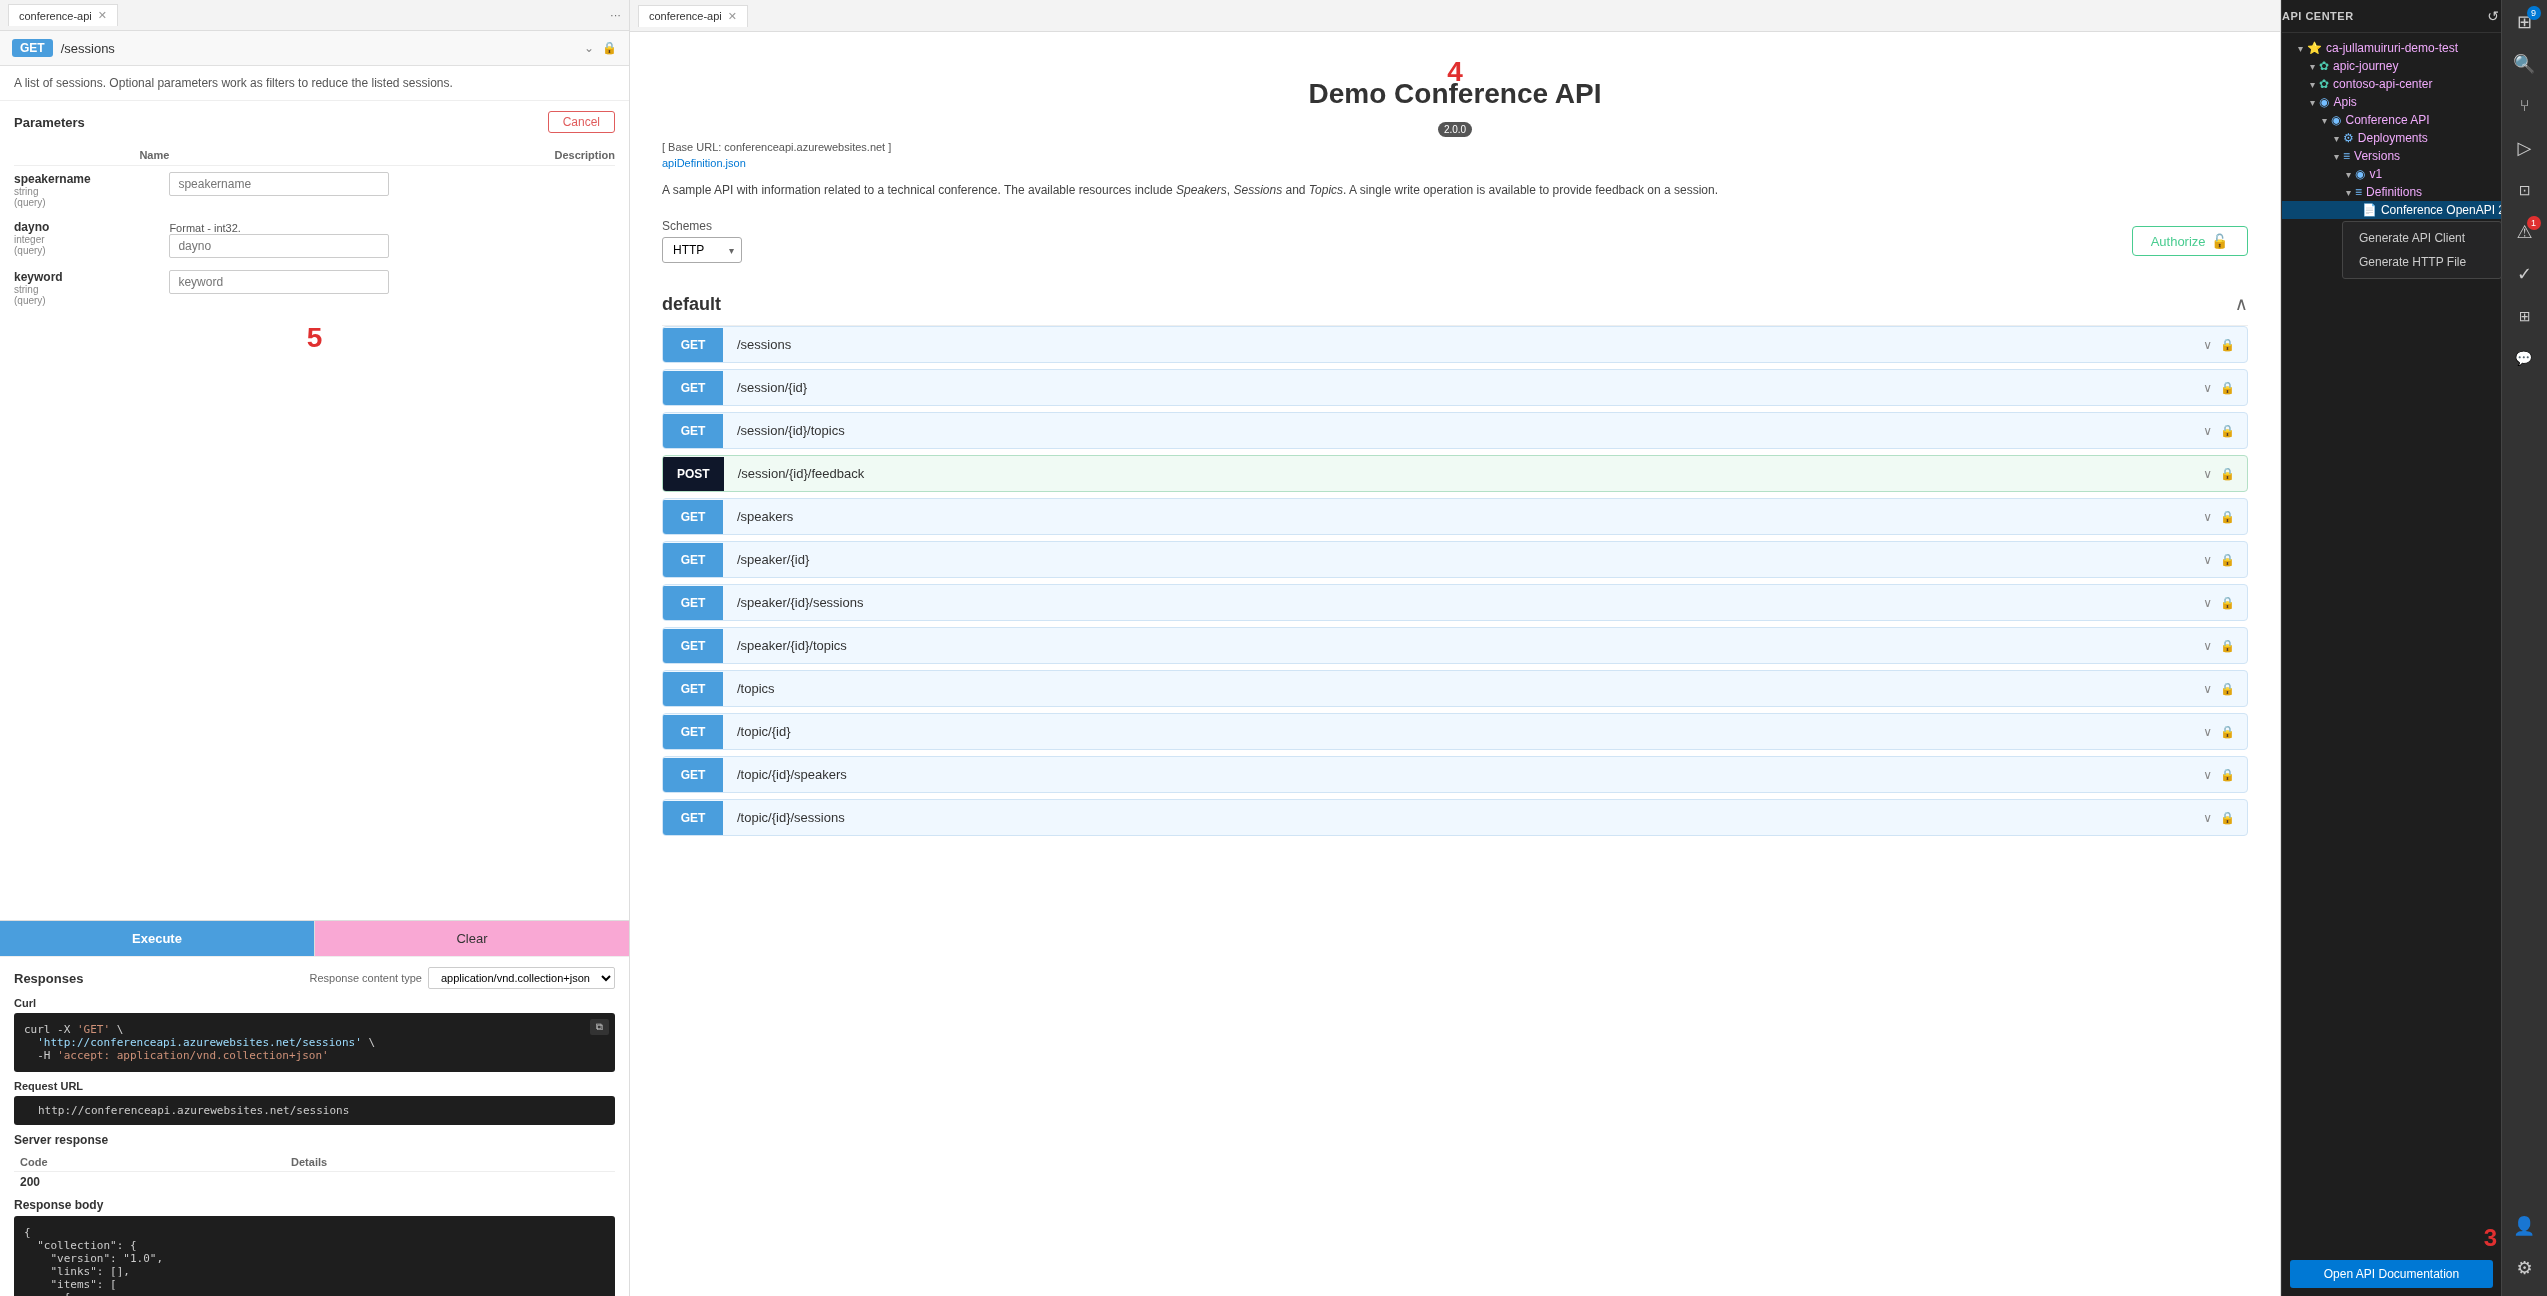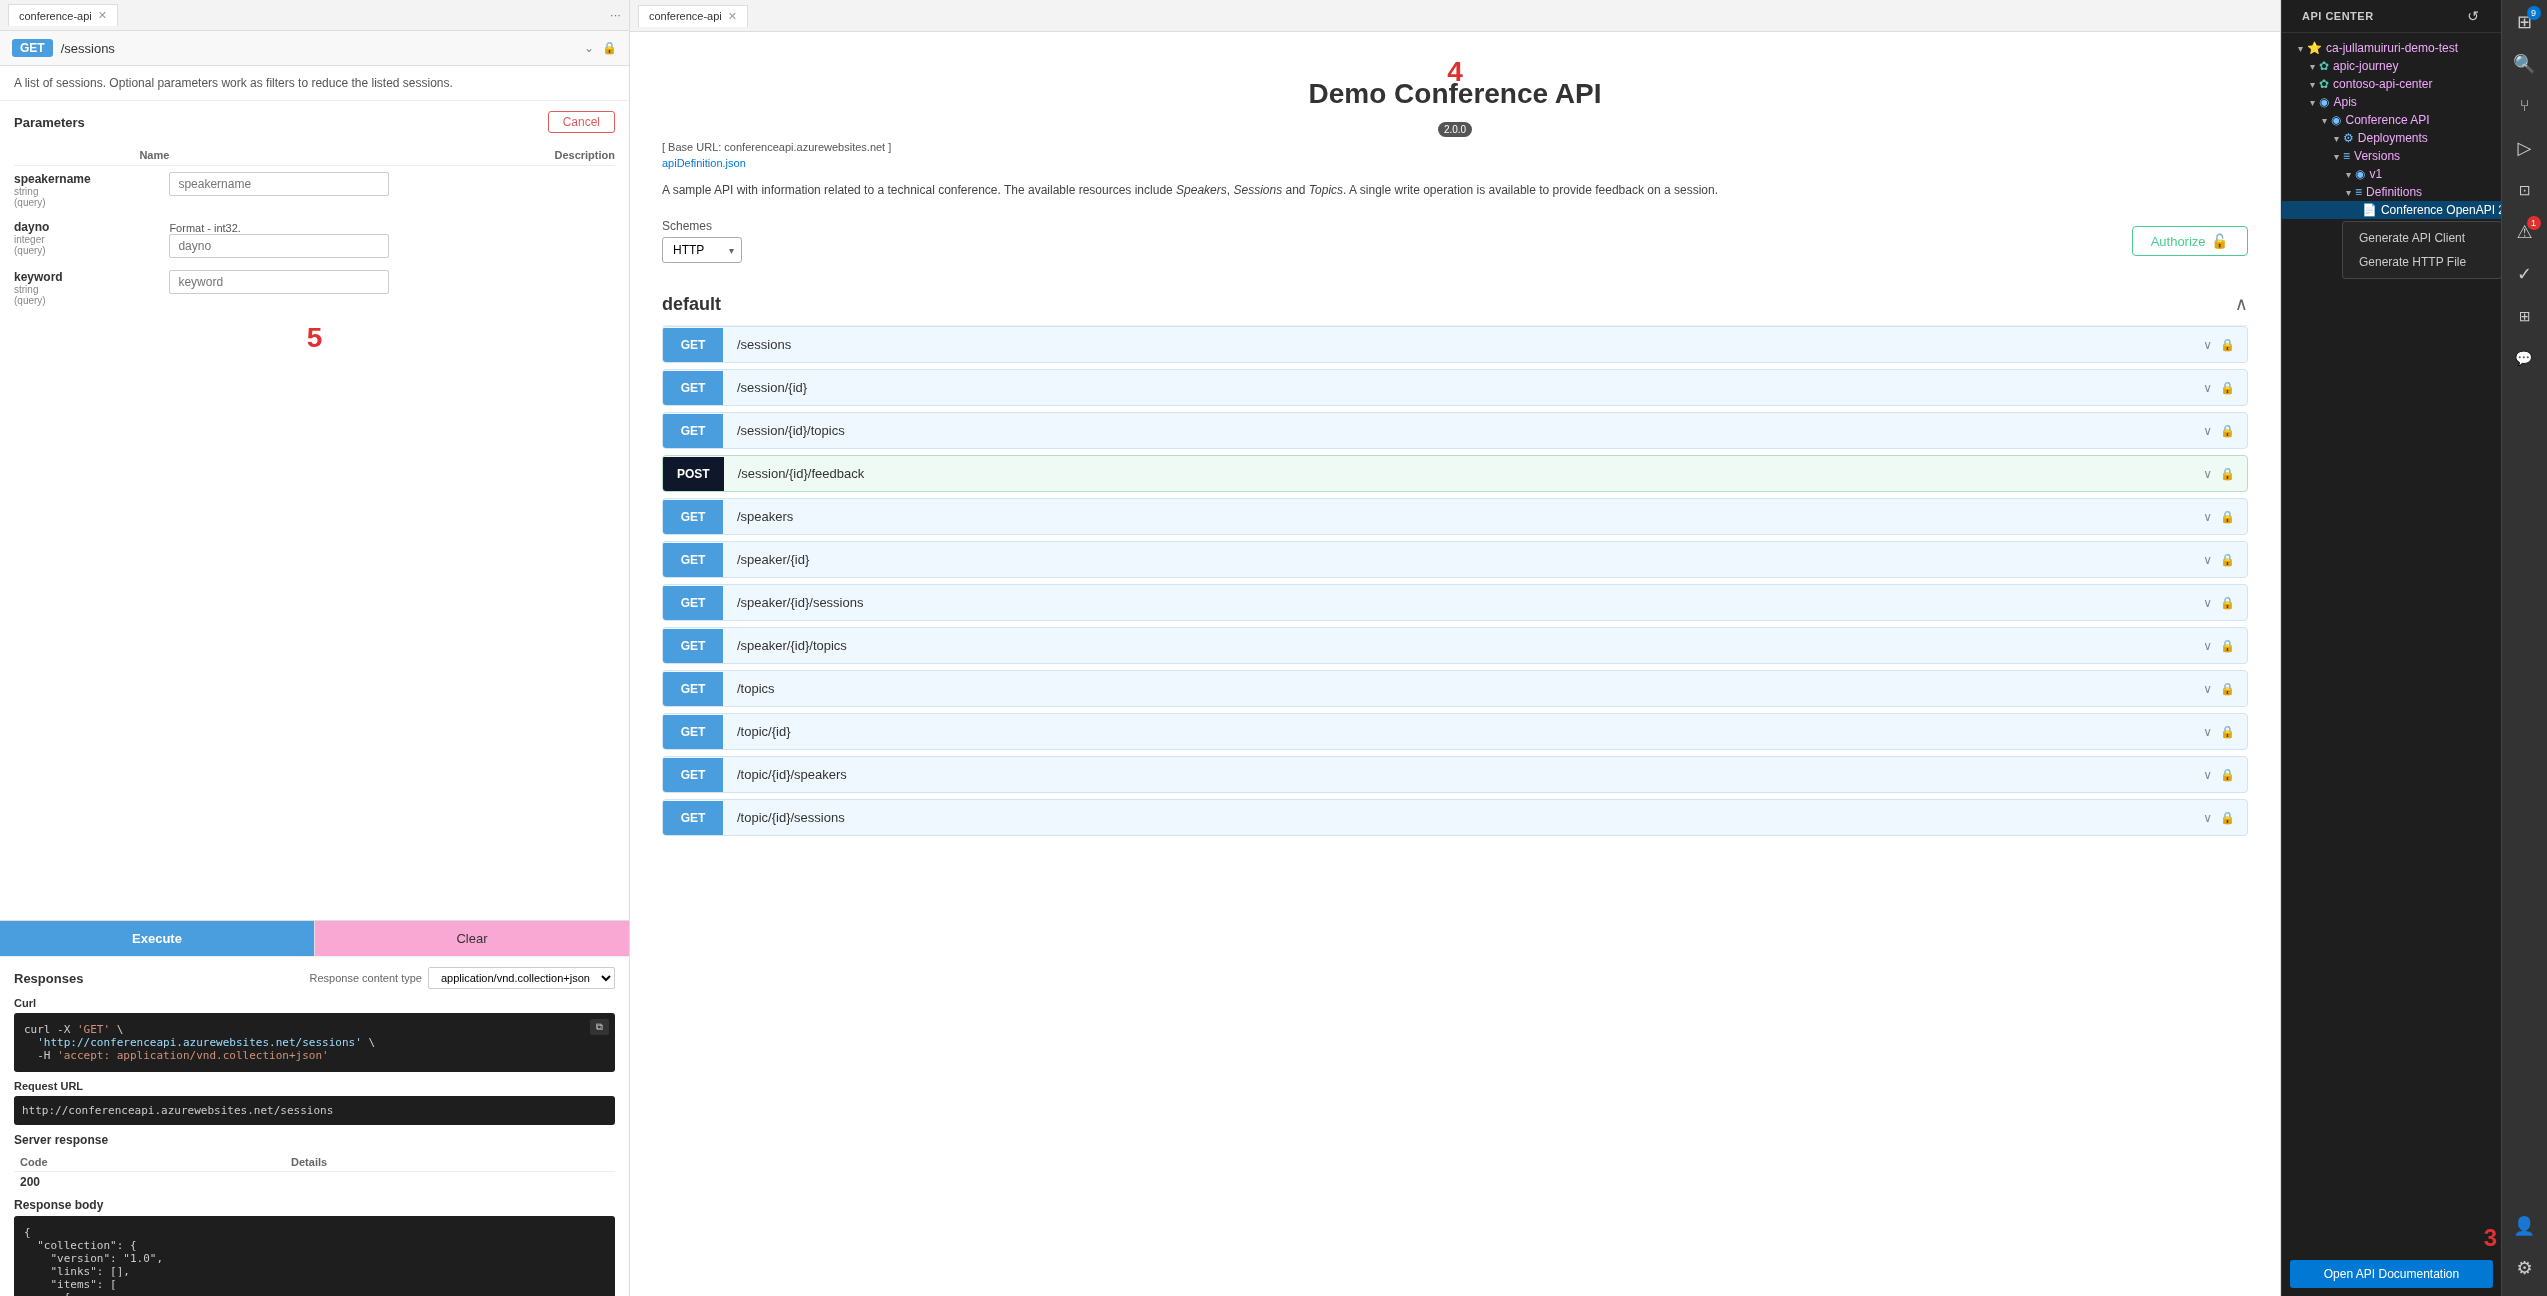--- a/index.html
+++ b/index.html
@@ -38,21 +38,21 @@
 
     .responses-section { padding: 10px 14px; background: #fff; border-top: 1px solid #eee; overflow-y: auto; max-height: 340px; }
     .responses-header { display: flex; align-items: center; justify-content: space-between; margin-bottom: 8px; }
     .responses-header h3 { font-size: 13px; font-weight: 600; color: #333; }
     .content-type-select { border: 1px solid #ccc; padding: 3px 8px; font-size: 11px; border-radius: 2px; background: #fff; }
 
     .curl-block { background: #1e1e1e; color: #ccc; padding: 10px; border-radius: 3px; font-size: 11px; font-family: monospace; margin-bottom: 8px; position: relative; }
     .curl-block .copy-btn { position: absolute; top: 6px; right: 6px; background: #333; border: none; color: #ccc; padding: 2px 6px; border-radius: 2px; cursor: pointer; font-size: 10px; }
     .curl-link { color: #9cdcfe; }
 
-    .request-url-block { background: #1e1e1e; color: #ccc; padding: 8px 8px; border-radius: 3px; font-size: 11px; font-family: monospace; margin-bottom: 8px; }
+    .request-url-block { background: #1e1e1e; color: #ccc; padding: 8px 24px; border-radius: 3px; font-size: 11px; font-family: monospace; margin-bottom: 8px; }
 
     .server-response-label { font-size: 12px; font-weight: 600; color: #333; margin-bottom: 6px; }
     .response-table { width: 100%; border-collapse: collapse; margin-bottom: 6px; }
     .response-table th { text-align: left; font-size: 11px; color: #666; font-weight: 600; padding: 3px 6px; border-bottom: 1px solid #eee; }
     .response-table td { padding: 3px 6px; font-size: 12px; }
     .response-code { font-weight: bold; color: #333; }
 
     .response-body-label { font-size: 12px; font-weight: 600; color: #333; margin-bottom: 4px; }
     .response-body { background: #1e1e1e; color: #ccc; padding: 10px; border-radius: 3px; font-size: 11px; font-family: monospace; max-height: 120px; overflow-y: auto; }
 
@@ -87,21 +87,21 @@
     .method-get { background: #4a9edd; }
     .method-post { background: #0f172a; }
     .endpoint-path { flex: 1; padding: 10px 14px; font-size: 13px; color: #333; }
     .endpoint-icons { display: flex; align-items: center; gap: 8px; padding: 0 12px; color: #888; }
 
     
     .annotation { font-size: 28px; font-weight: bold; color: #e03030; pointer-events: none; user-select: none; }
 
     
     .right-panel { width: 220px; background: #1e1e1e; color: #ccc; display: flex; flex-direction: column; border-left: 1px solid #333; }
-    .right-panel-header { display: flex; align-items: center; justify-content: space-between; padding: 6px 20px; border-bottom: 1px solid #333; font-size: 11px; font-weight: 600; letter-spacing: 0.5px; color: #ccc; min-height: 32px; }
+    .right-panel-header { display: flex; align-items: center; justify-content: space-between; padding: 6px 0; border-bottom: 1px solid #333; font-size: 11px; font-weight: 600; letter-spacing: 0.5px; color: #ccc; min-height: 32px; }
     .right-panel-icons { display: flex; gap: 6px; }
     .icon-btn { background: none; border: none; color: #ccc; cursor: pointer; font-size: 14px; padding: 2px; }
 
     .tree-container { flex: 1; overflow-y: auto; padding: 6px 0; font-size: 12px; }
     .tree-item { display: flex; align-items: center; padding: 2px 8px; cursor: pointer; white-space: nowrap; }
     .tree-item.selected { background: #094771; }
     .tree-indent-1 { padding-left: 16px; }
     .tree-indent-2 { padding-left: 28px; }
     .tree-indent-3 { padding-left: 40px; }
     .tree-indent-4 { padding-left: 52px; }

